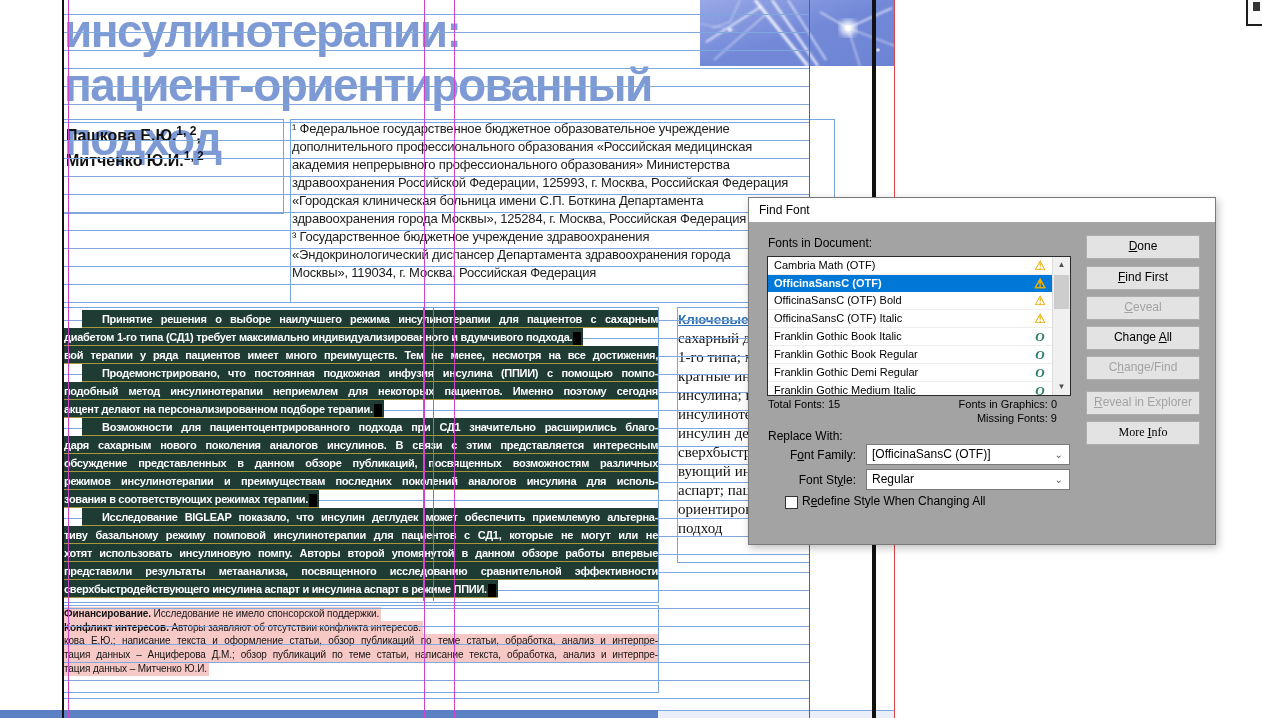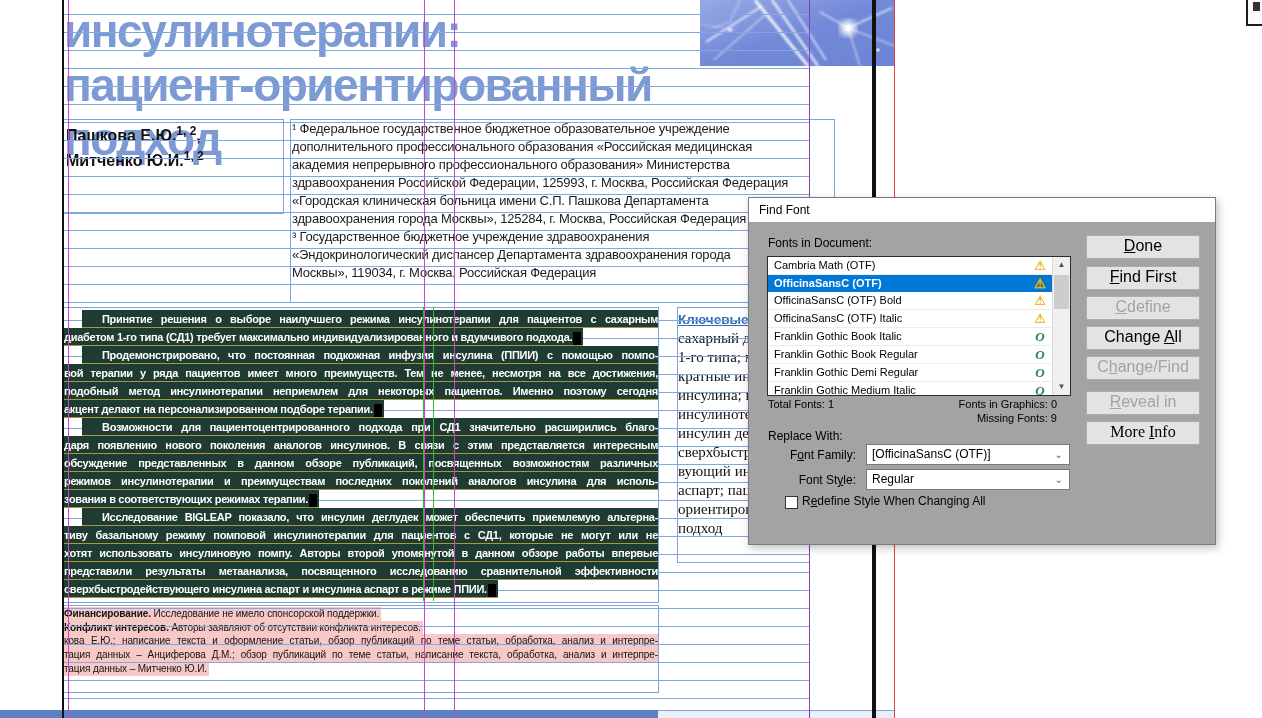--- a/index.html
+++ b/index.html
@@ -73,21 +73,21 @@
   .fld-label{position:absolute;width:96px;text-align:right;}
   #ff-label{left:11px;top:250px;} #fs-label{left:11px;top:275px;}
   .combo{position:absolute;left:117px;width:197px;height:19px;background:#fff;
          border:1px solid #7a7a7a;line-height:19px;padding-left:5px;font-size:12px;}
   #ff-combo{top:246px;} #fs-combo{top:271px;}
   .combo .chev{position:absolute;right:6px;top:0;color:#5a5a5a;font-size:10px;}
   #redef-box{position:absolute;left:36px;top:298px;width:11px;height:11px;background:#fff;
              border:1px solid #333;}
   #redef-label{position:absolute;left:53px;top:296px;}
   .dbtn{position:absolute;left:337px;width:112px;height:22px;background:#e3e3e3;
-        border:1px solid #adadad;text-align:center;line-height:20px;font-size:16px;color:#000;}
+        border:1px solid #adadad;text-align:center;line-height:20px;font-size:12px;color:#000;}
   .dbtn.dis{color:#a3a3a3;}
   .mn{text-decoration:underline;}
 </style>
 </head>
 <body>
 
 <div id="stage">
 
   <svg id="neuron" class="abs" viewBox="0 0 195 66" preserveAspectRatio="none">
     <defs>
@@ -130,41 +130,41 @@
   <div id="authors" class="abs">
       <div><span>Пашкова Е.Ю.</span><sup>1, 2</sup><span>,</span></div>
       <div><span>Митченко Ю.И.</span><sup>1, 2</sup><span></span></div>
     </div>
 
   <div id="affil" class="abs">
       <div>¹ Федеральное государственное бюджетное образовательное учреждение</div>
       <div>дополнительного профессионального образования «Российская медицинская</div>
       <div>академия непрерывного профессионального образования» Министерства</div>
       <div>здравоохранения Российской Федерации, 125993, г. Москва, Российская Федерация</div>
-      <div>«Городская клиническая больница имени С.П. Пашкова Департамента</div>
+      <div>«Городская клиническая больница имени С.П. Боткина Департамента</div>
       <div>здравоохранения города Москвы», 125284, г. Москва, Российская Федерация</div>
       <div>³ Государственное бюджетное учреждение здравоохранения</div>
       <div>«Эндокринологический диспансер Департамента здравоохранения города</div>
       <div>Москвы», 119034, г. Москва, Российская Федерация</div>
     </div>
 
   <div id="bodytext" class="abs">
       <div>
         <div class="bl first mid">Принятие решения о выборе наилучшего режима инсулинотерапии для пациентов с сахарным</div>
         <div class="bl last">диабетом 1-го типа (СД1) требует максимально индивидуализированного и вдумчивого подхода.</div>
       </div>
       <div>
+        <div class="bl mid">вой терапии у ряда пациентов имеет много преимуществ. Тем не менее, несмотря на все достижения,</div>
         <div class="bl first mid">Продемонстрировано, что постоянная подкожная инфузия инсулина (ППИИ) с помощью помпо-</div>
-        <div class="bl mid">вой терапии у ряда пациентов имеет много преимуществ. Тем не менее, несмотря на все достижения,</div>
         <div class="bl mid">подобный метод инсулинотерапии неприемлем для некоторых пациентов. Именно поэтому сегодня</div>
         <div class="bl last">акцент делают на персонализированном подборе терапии.</div>
       </div>
       <div>
         <div class="bl first mid">Возможности для пациентоцентрированного подхода при СД1 значительно расширились благо-</div>
-        <div class="bl mid">даря появлению нового поколения аналогов инсулинов. В связи с этим представляется интересным</div>
+        <div class="bl mid">даря сахарным нового поколения аналогов инсулинов. В связи с этим представляется интересным</div>
         <div class="bl mid">обсуждение представленных в данном обзоре публикаций, посвященных возможностям различных</div>
         <div class="bl mid">режимов инсулинотерапии и преимуществам последних поколений аналогов инсулина для исполь-</div>
         <div class="bl last">зования в соответствующих режимах терапии.</div>
       </div>
       <div>
         <div class="bl first mid">Исследование BIGLEAP показало, что инсулин деглудек может обеспечить приемлемую альтерна-</div>
         <div class="bl mid">тиву базальному режиму помповой инсулинотерапии для пациентов с СД1, которые не могут или не</div>
         <div class="bl mid">хотят использовать инсулиновую помпу. Авторы второй упомянутой в данном обзоре работы впервые</div>
         <div class="bl mid">представили результаты метаанализа, посвященного исследованию сравнительной эффективности</div>
         <div class="bl last">сверхбыстродействующего инсулина аспарт и инсулина аспарт в режиме ППИИ.</div>
@@ -274,21 +274,21 @@
           <div class="frow"><span>Franklin Gothic Demi Regular</span><span class="ficon otype">O</span></div>
           <div class="frow"><span>Franklin Gothic Medium Italic</span><span class="ficon otype">O</span></div>
         </div>
       <div id="fl-scroll">
         <div id="sb-up" class="sbtn">▲</div>
         <div id="sb-thumb"></div>
         <div id="sb-dn" class="sbtn">▼</div>
       </div>
     </div>
 
-    <div id="stat-total">Total Fonts: 1</div>
+    <div id="stat-total">Total Fonts: 15</div>
     <div id="stat-graphics">Fonts in Graphics: 0</div>
     <div id="stat-missing">Missing Fonts: 9</div>
 
     <div id="replace-label">Replace With:</div>
 
     <div id="ff-label" class="fld-label"><span>F</span><span class="mn">o</span><span>nt Family:</span></div>
     <div id="ff-combo" class="combo">
       <span>[OfficinaSansC (OTF)]</span>
       <span class="chev">⌄</span>
     </div>
@@ -298,21 +298,21 @@
       <span>Regular</span>
       <span class="chev">⌄</span>
     </div>
 
     <div id="redef-box"></div>
     <div id="redef-label"><span>R</span><span class="mn">e</span><span>define Style When Changing All</span></div>
 
     <div id="dlg-buttons">
         <div class="dbtn" style="top: 37px;"><span></span><span class="mn">D</span><span>one</span></div>
         <div class="dbtn" style="top: 68px;"><span></span><span class="mn">F</span><span>ind First</span></div>
-        <div class="dbtn dis" style="top: 98px;"><span></span><span class="mn">C</span><span>define</span></div>
+        <div class="dbtn dis" style="top: 98px;"><span></span><span class="mn">C</span><span>eveal</span></div>
         <div class="dbtn" style="top: 128px;"><span>Change </span><span class="mn">A</span><span>ll</span></div>
         <div class="dbtn dis" style="top: 158px;"><span>C</span><span class="mn">h</span><span>ange/Find</span></div>
         <div class="dbtn dis" style="top: 193px;"><span></span><span class="mn">R</span><span>eveal in Explorer</span></div>
         <div class="dbtn" style="top: 223px; font-family: Liberation Serif, serif;"><span>More </span><span class="mn">I</span><span>nfo</span></div>
       </div>
   </div>
 
 </div>
 
 </body></html>

